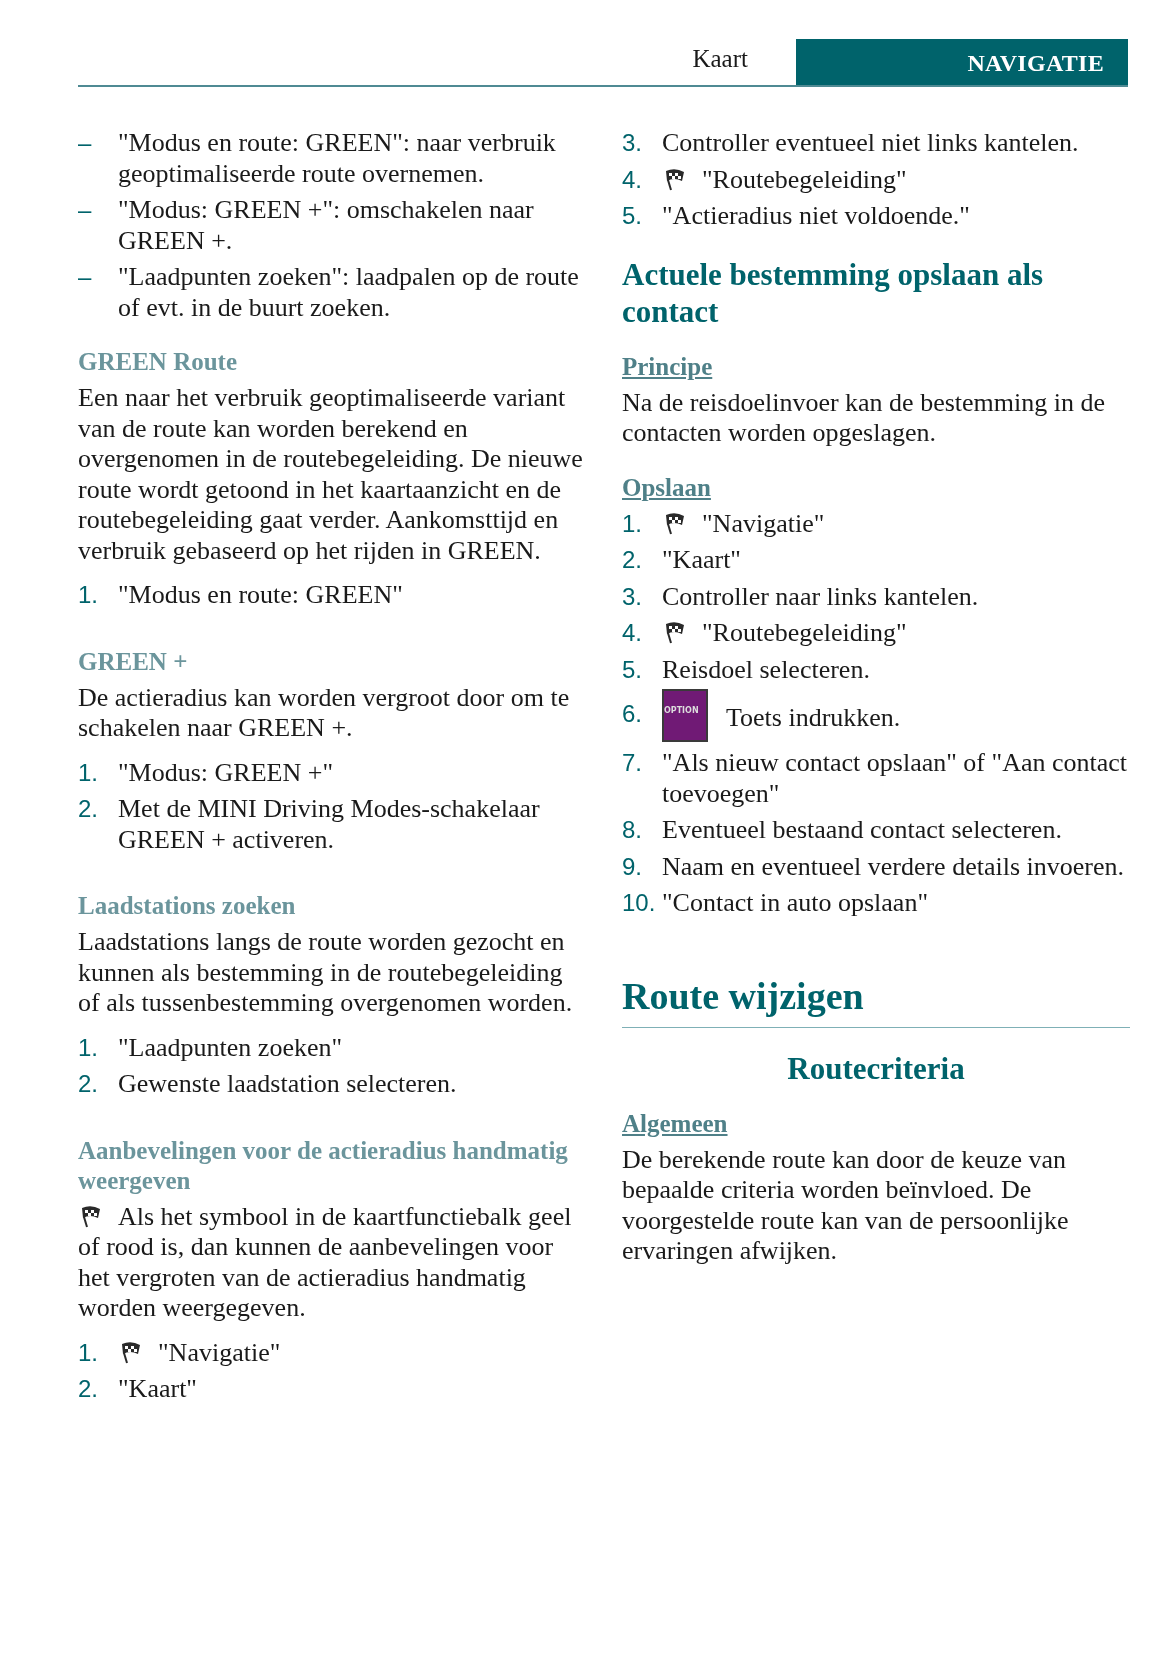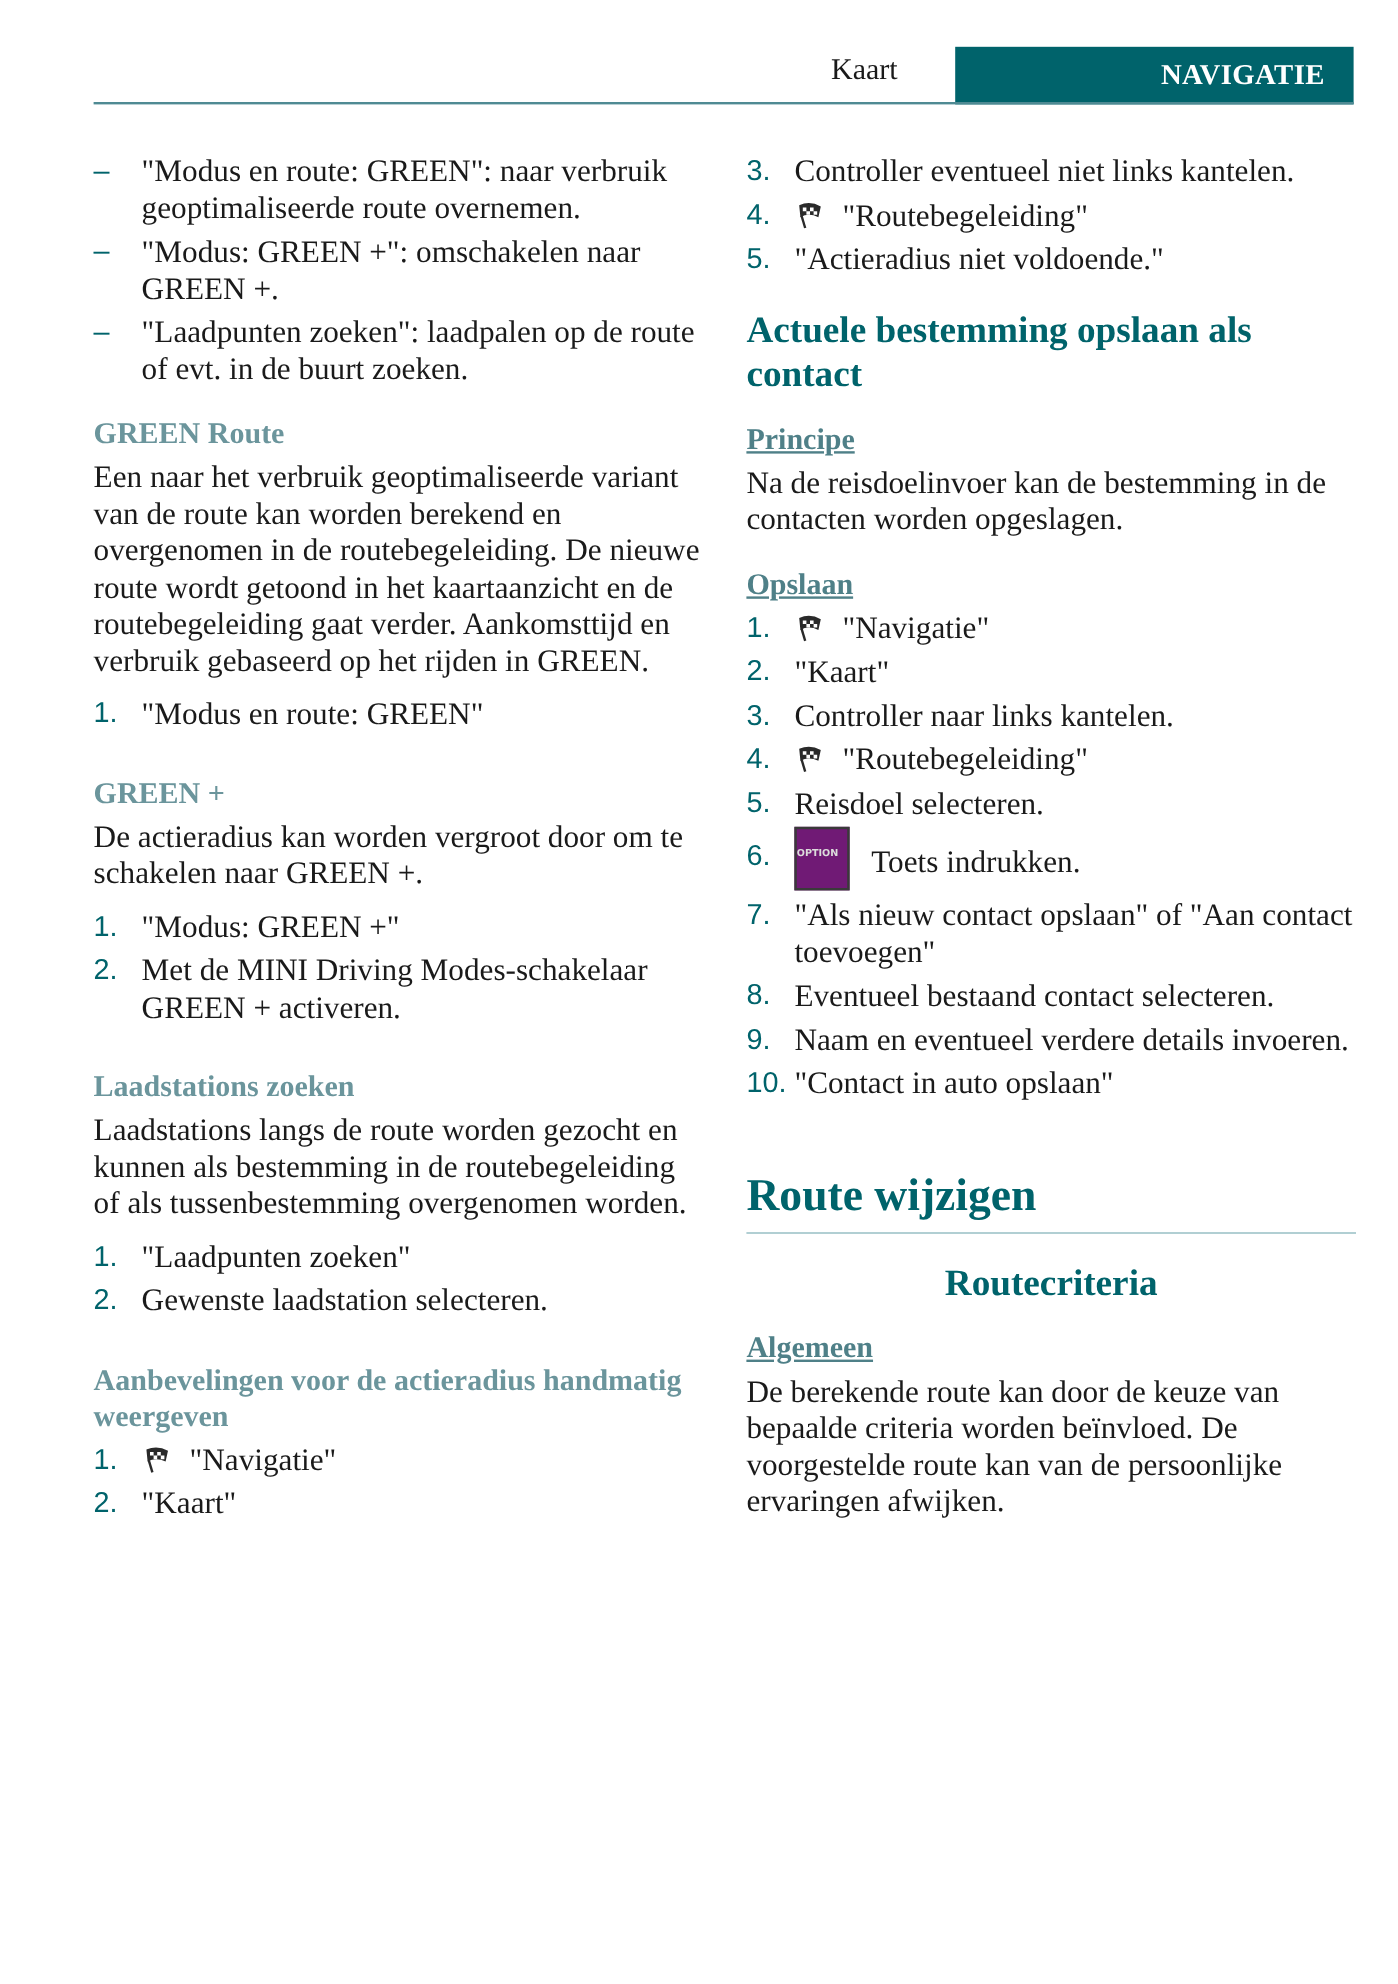--- a/index.html
+++ b/index.html
@@ -111,20 +111,25 @@
 
   <h3 class="h3">Laadstations zoeken</h3>
   <p class="txt">Laadstations langs de route worden gezocht en kunnen als bestemming in de routebegeleiding of als tussenbestemming overgenomen worden.</p>
   <ol class="steps txt">
     <li><span class="num">1.</span><span>"Laadpunten zoeken"</span></li>
     <li><span class="num">2.</span><span>Gewenste laadstation selecteren.</span></li>
   </ol>
   <div class="gap-m"></div>
 
   <h3 class="h3">Aanbevelingen voor de actieradius handmatig weergeven</h3>
+  <p class="txt">
+    <svg class="flag-icon">
+        <use href="#flag"></use>
+      </svg><span>Als het symbool in de kaartfunctiebalk geel of rood is, dan kunnen de aanbevelingen voor het vergroten van de actieradius handmatig worden weergegeven.</span>
+  </p>
   <ol class="steps txt">
     <li><span class="num">1.</span><svg class="flag-icon">
           <use href="#flag"></use>
         </svg><span>"Navigatie"</span></li>
     <li><span class="num">2.</span><span>"Kaart"</span></li>
   </ol>
 </div>
 
 <div class="col col-right">
   <ol class="steps txt">

